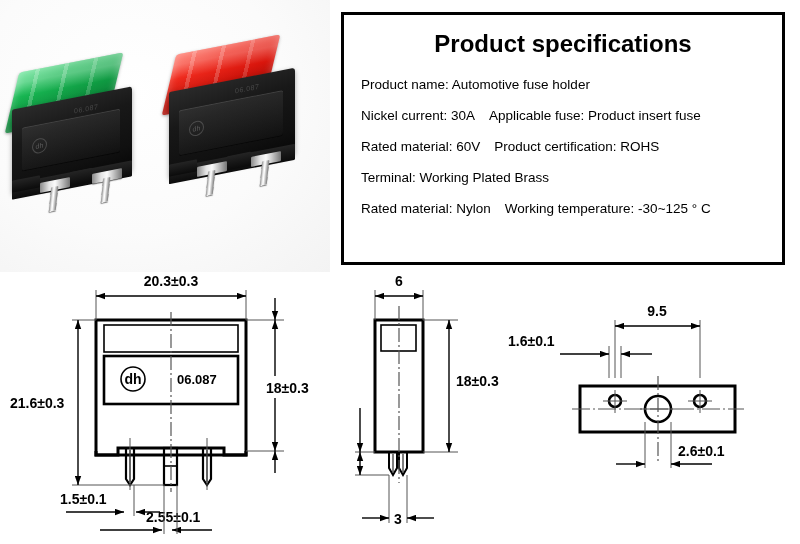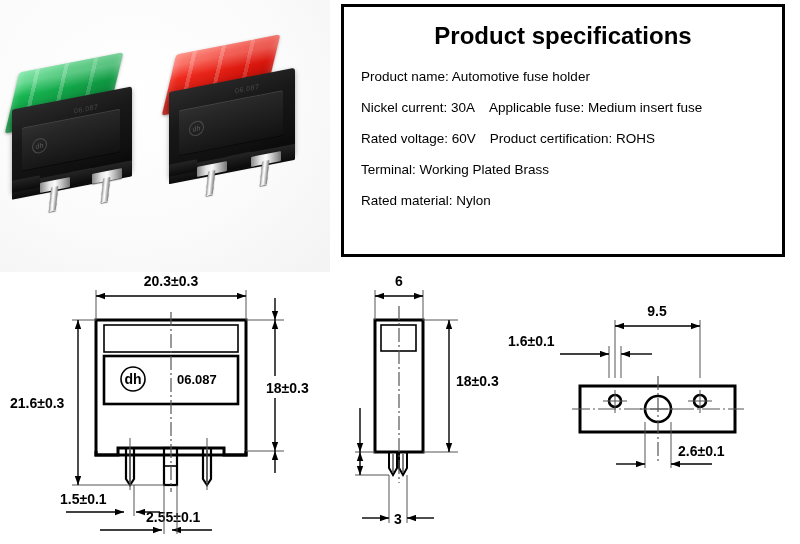--- a/index.html
+++ b/index.html
@@ -88,21 +88,21 @@
   .pin-head {
     position: absolute;
     background: linear-gradient(90deg, #8a8a8a 0%, #e4e4e4 30%, #fbfbfb 50%, #c8c8c8 70%, #767676 100%);
     border-radius: 1px;
     box-shadow: 0 1px 1px rgba(0,0,0,.45);
   }
 
   
   #spec-box {
     position: absolute;
-    left: 341px; top: 4px;
+    left: 341px; top: 12px;
     width: 444px; height: 253px;
     border: 3px solid #000;
     background: #fff;
     box-sizing: border-box;
   }
   #spec-title {
     text-align: center;
     font-size: 24px;
     font-weight: bold;
     color: #000;
@@ -199,34 +199,35 @@
 
   <div id="spec-box">
     <div id="spec-title">Product specifications</div>
 
     <div class="spec-row r1">
       <span class="col1">Product name: Automotive fuse holder</span>
     </div>
 
     <div class="spec-row">
       <span class="col1">Nickel current: 30A</span>
-      <span class="col2">Applicable fuse: Medium insert fuse</span>
+      <span class="col2">Applicable fuse: Product insert fuse</span>
     </div>
 
     <div class="spec-row">
-      <span class="col1">Rated voltage: 60V</span>
+      <span class="col1">Rated material: 60V</span>
       <span class="col2">Product certification: ROHS</span>
     </div>
 
     <div class="spec-row r4">
       <span class="col1">Terminal: Working Plated Brass</span>
     </div>
 
     <div class="spec-row">
       <span class="col1">Rated material: Nylon</span>
+      <span class="col2">Working temperature: -30~125 ° C</span>
     </div>
   </div>
 
   <div id="drawings">
     <svg width="800" height="276" viewBox="0 0 800 276">
       <defs>
         <marker id="ar" markerWidth="9" markerHeight="7" refX="9" refY="3.5" orient="auto" markerUnits="userSpaceOnUse">
           <path d="M0,0.3 L9,3.5 L0,6.7 z" fill="#000"></path>
         </marker>
         <marker id="arS" markerWidth="9" markerHeight="7" refX="0" refY="3.5" orient="auto" markerUnits="userSpaceOnUse">

